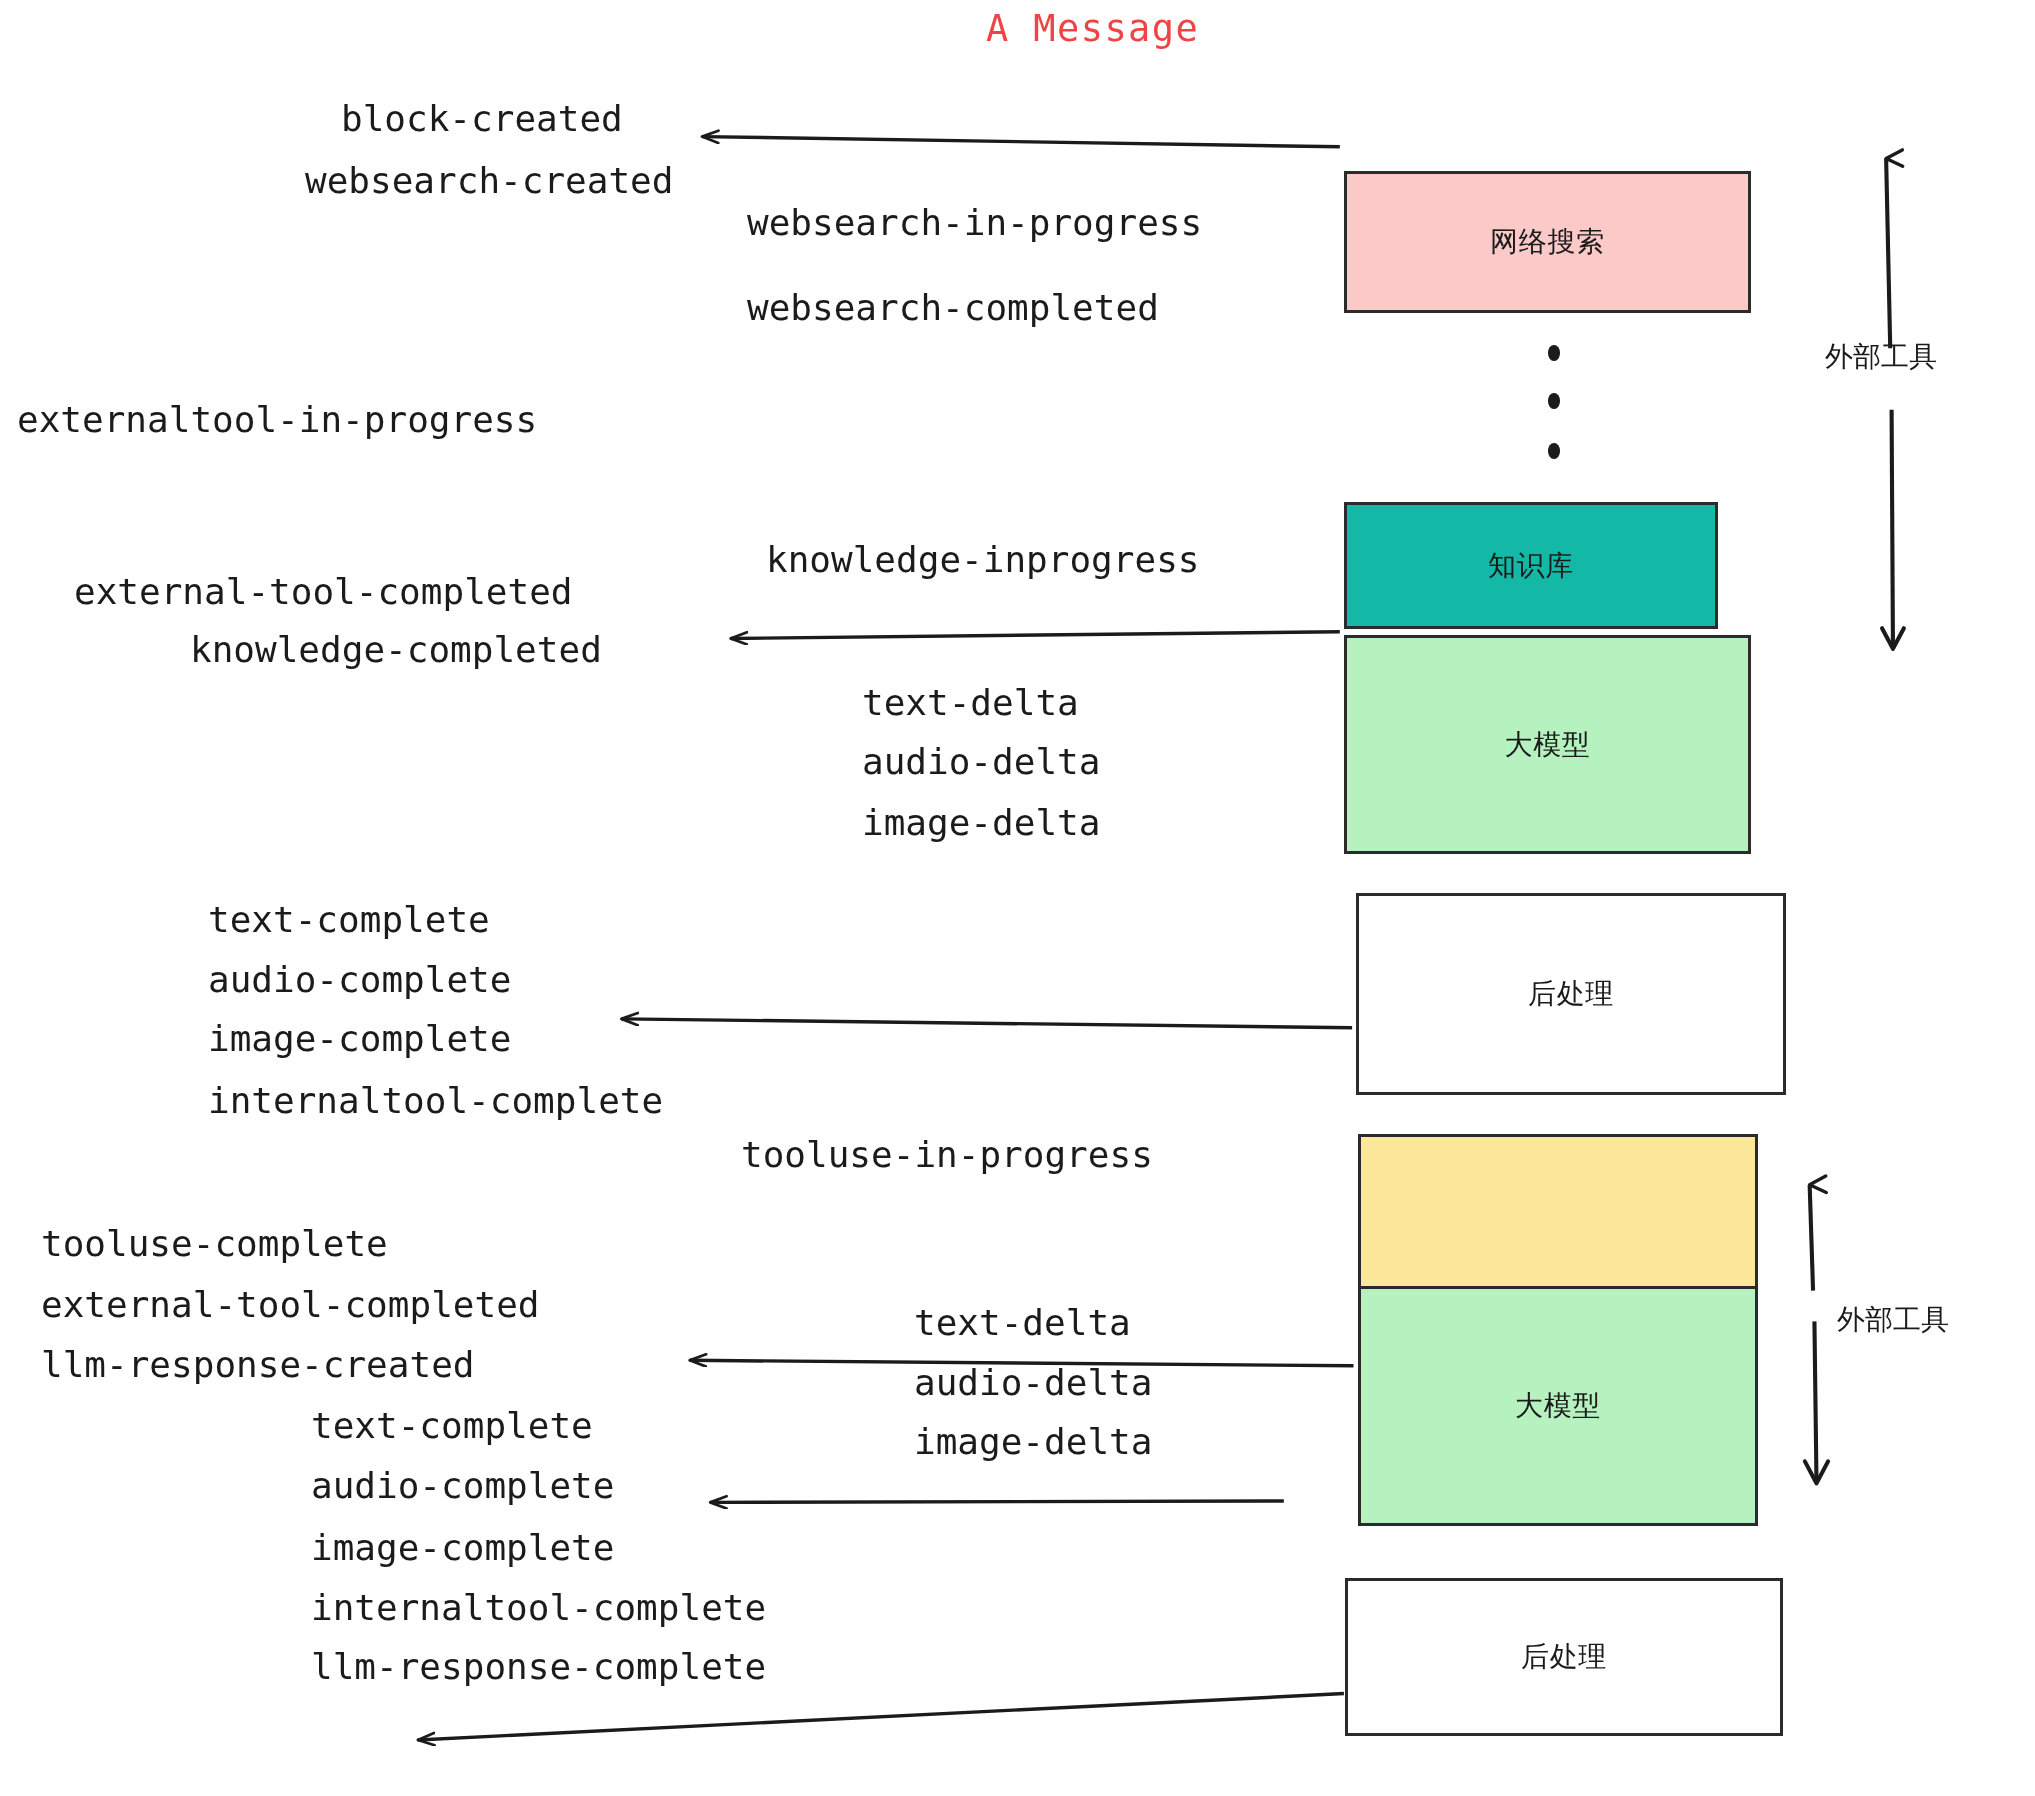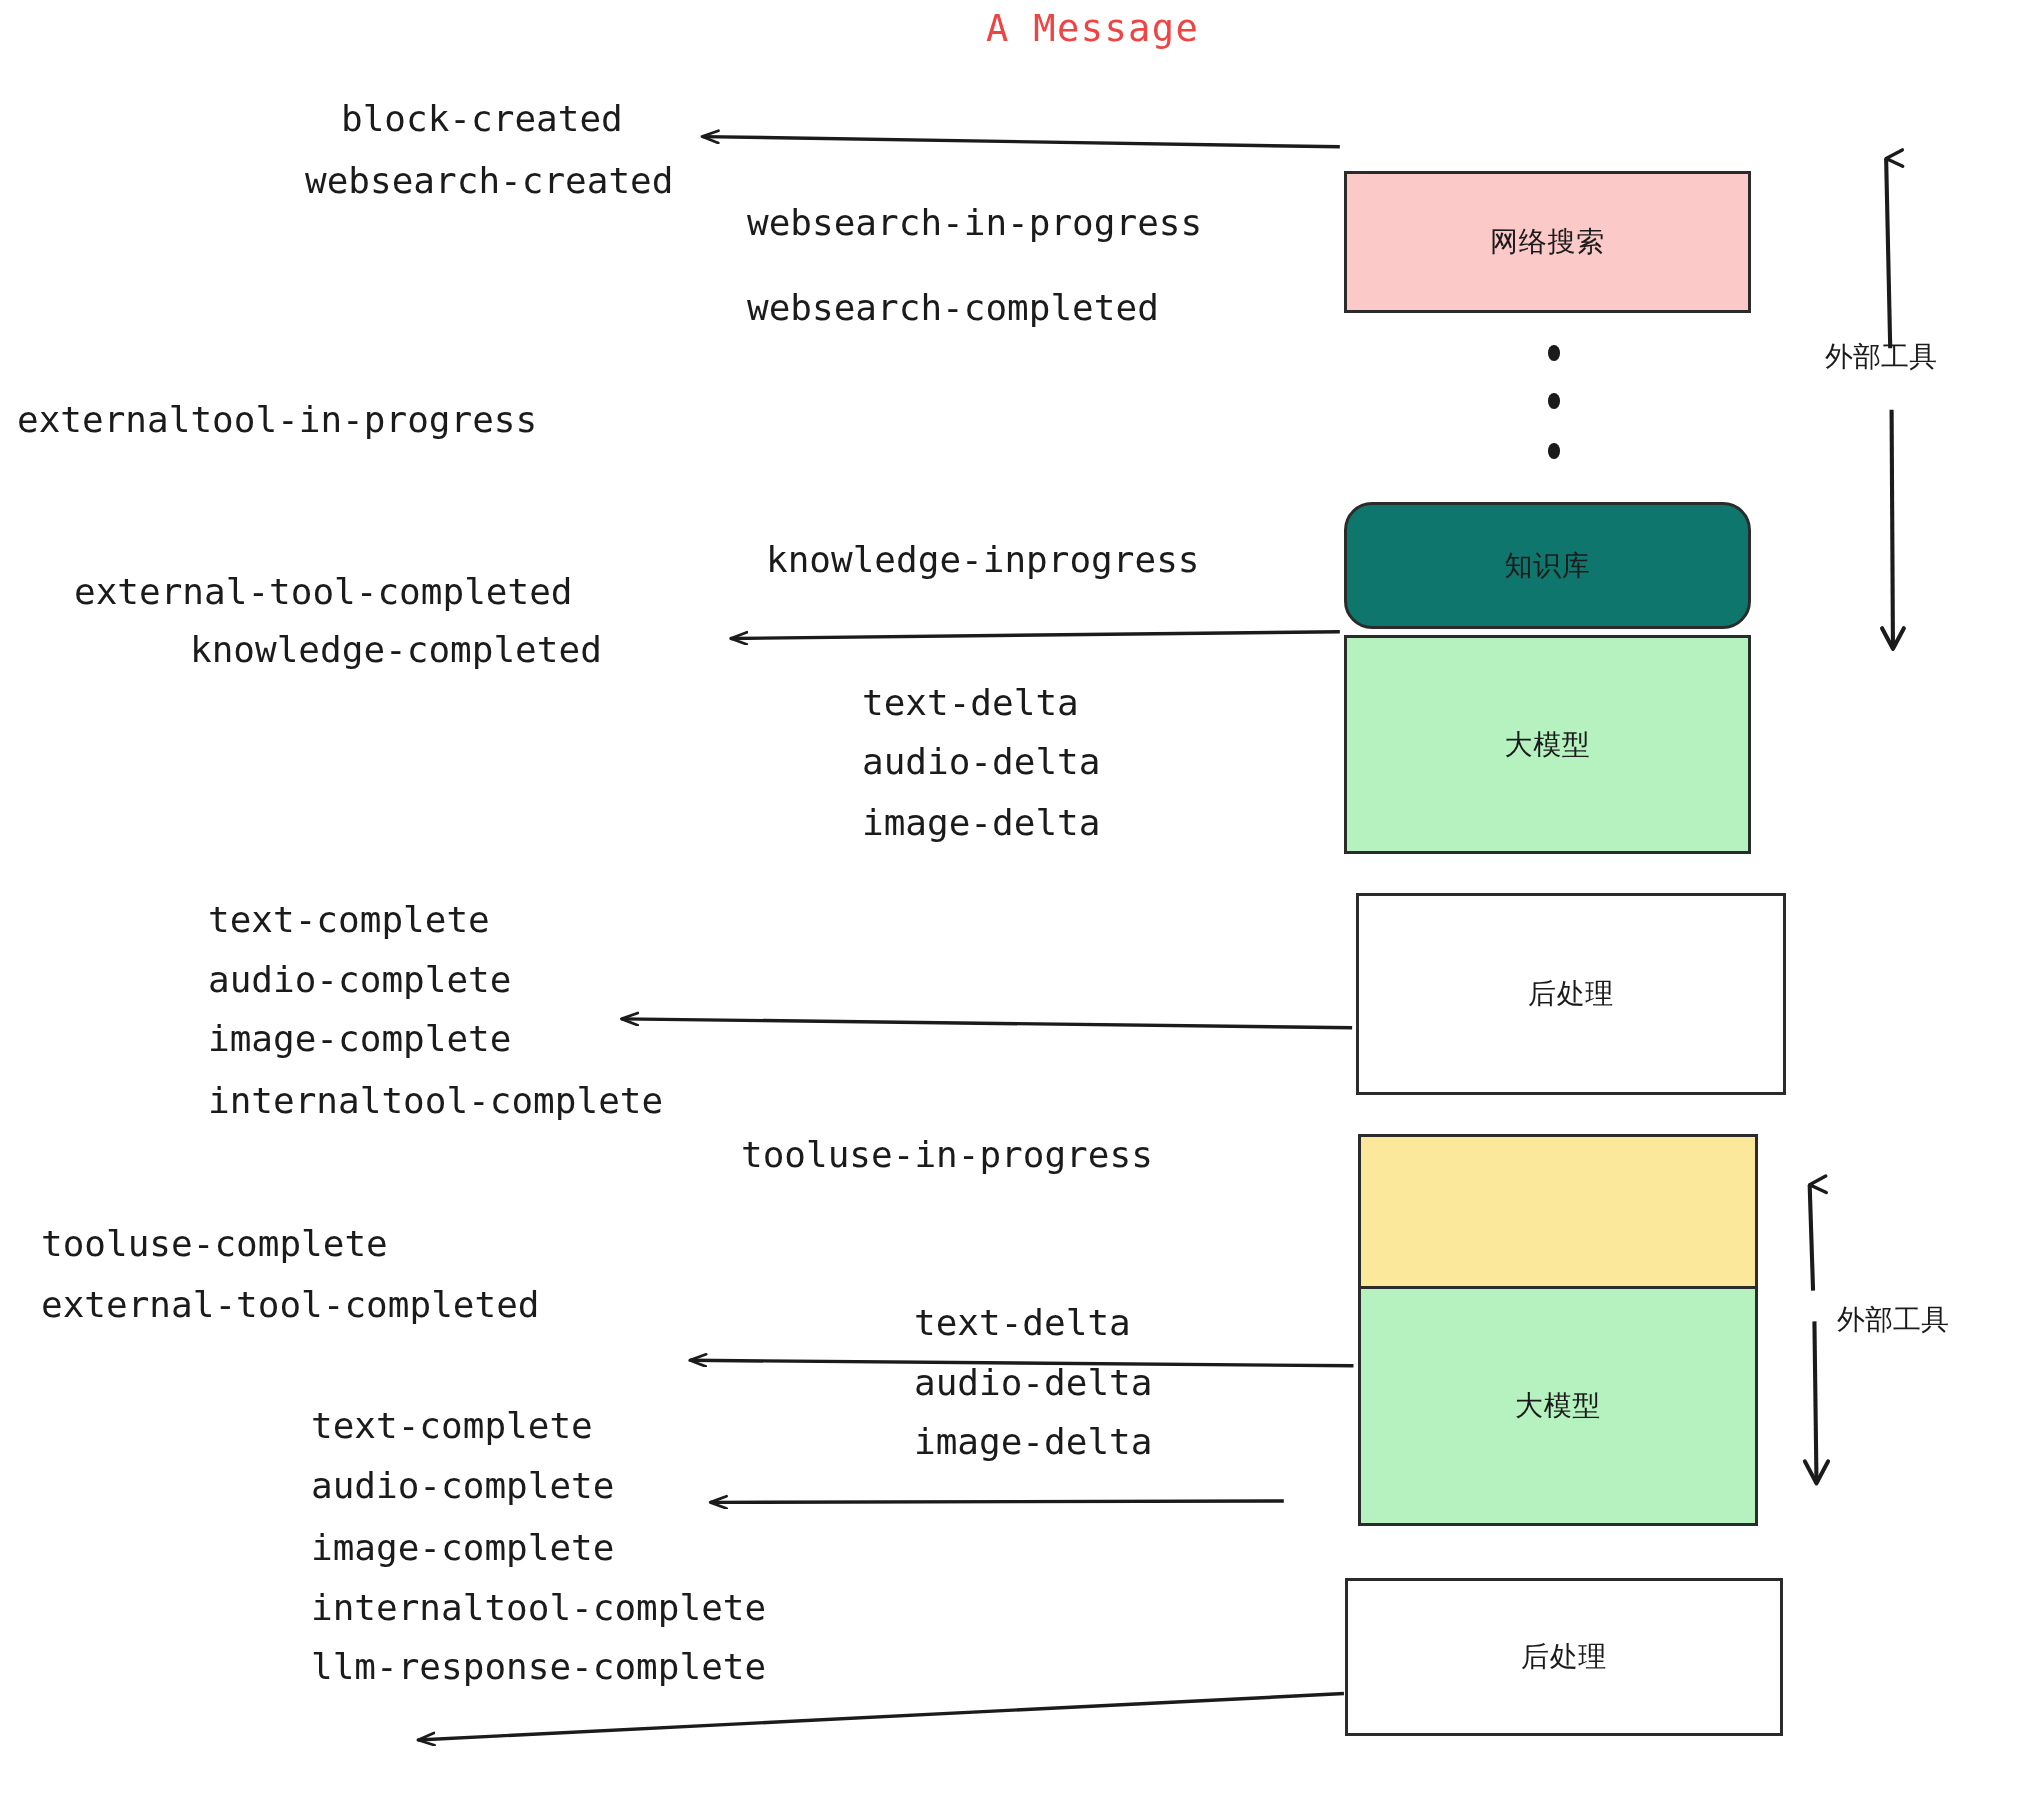--- a/index.html
+++ b/index.html
@@ -121,21 +121,21 @@
   <div>
     <div class="dot" style="left:1548px; top:345px;"></div>
     <div class="dot" style="left:1548px; top:393px;"></div>
     <div class="dot" style="left:1548px; top:443px;"></div>
   </div>
 
   <div class="box" style="left:1344px; top:171px; width:407px; height:142px; background:#FCC9C9;">
     <span class="box-label">网络搜索</span>
   </div>
 
-  <div class="box" style="left:1344px; top:502px; width:407px; height:127px; background:#0f766e;border-radius:28px;">
+  <div class="box" style="left:1344px; top:502px; width:374px; height:127px; background:#14b8a6;">
     <span class="box-label">知识库</span>
   </div>
 
   <div class="box" style="left:1344px; top:635px; width:407px; height:219px; background:#B6F2C0;">
     <span class="box-label">大模型</span>
   </div>
 
   <div class="box" style="left:1356px; top:893px; width:430px; height:202px; background:#FFFFFF;">
     <span class="box-label">后处理</span>
   </div>
@@ -172,20 +172,21 @@
 
   <div class="ev" style="left:208px; top:902px;">text-complete</div>
   <div class="ev" style="left:208px; top:962px;">audio-complete</div>
   <div class="ev" style="left:208px; top:1021px;">image-complete</div>
   <div class="ev" style="left:208px; top:1083px;">internaltool-complete</div>
 
   <div class="ev" style="left:741px; top:1137px;">tooluse-in-progress</div>
 
   <div class="ev" style="left:41px; top:1226px;">tooluse-complete</div>
   <div class="ev" style="left:41px; top:1287px;">external-tool-completed</div>
+  <div class="ev" style="left:41px; top:1347px;">llm-response-created</div>
 
   <div class="ev" style="left:914px; top:1305px;">text-delta</div>
   <div class="ev" style="left:914px; top:1365px;">audio-delta</div>
   <div class="ev" style="left:914px; top:1424px;">image-delta</div>
 
   <div class="ev" style="left:311px; top:1408px;">text-complete</div>
   <div class="ev" style="left:311px; top:1468px;">audio-complete</div>
   <div class="ev" style="left:311px; top:1530px;">image-complete</div>
   <div class="ev" style="left:311px; top:1590px;">internaltool-complete</div>
   <div class="ev" style="left:311px; top:1649px;">llm-response-complete</div>

